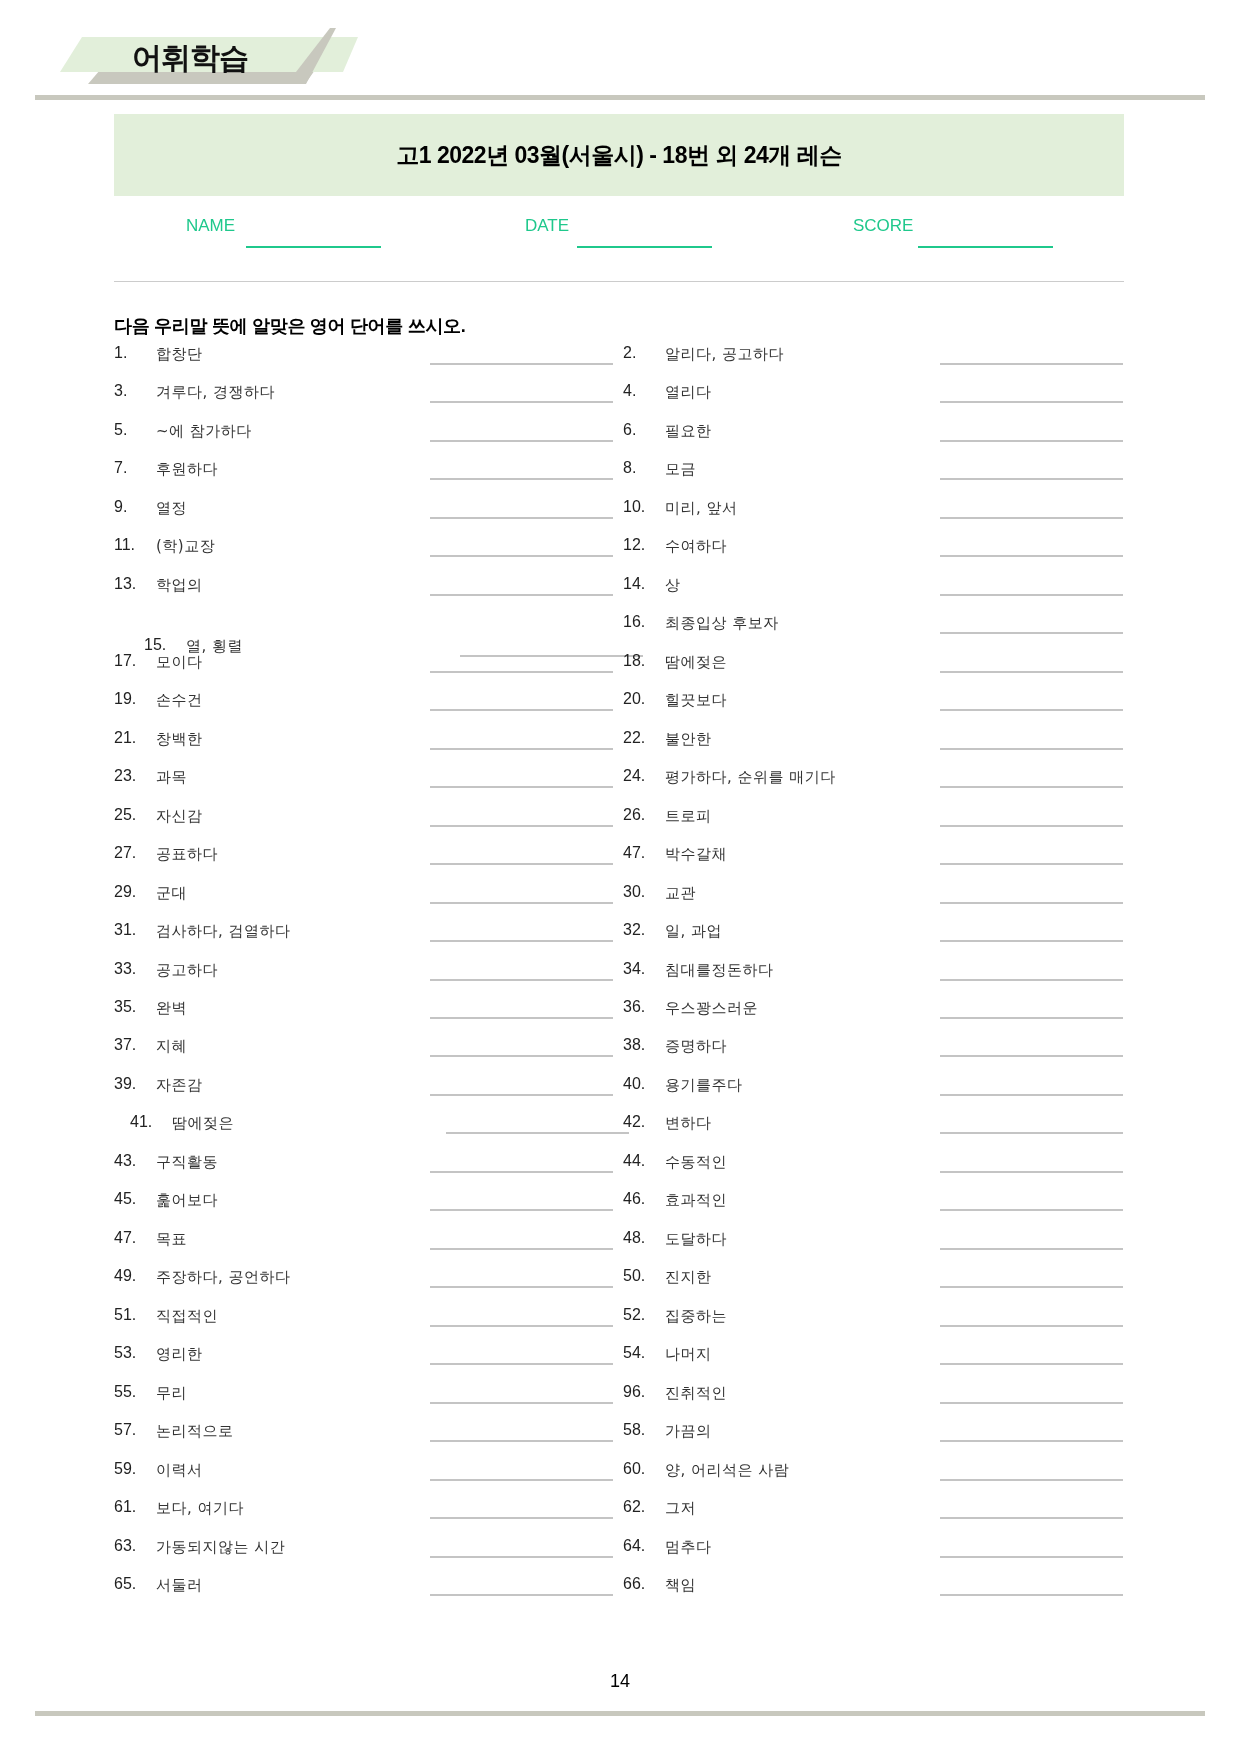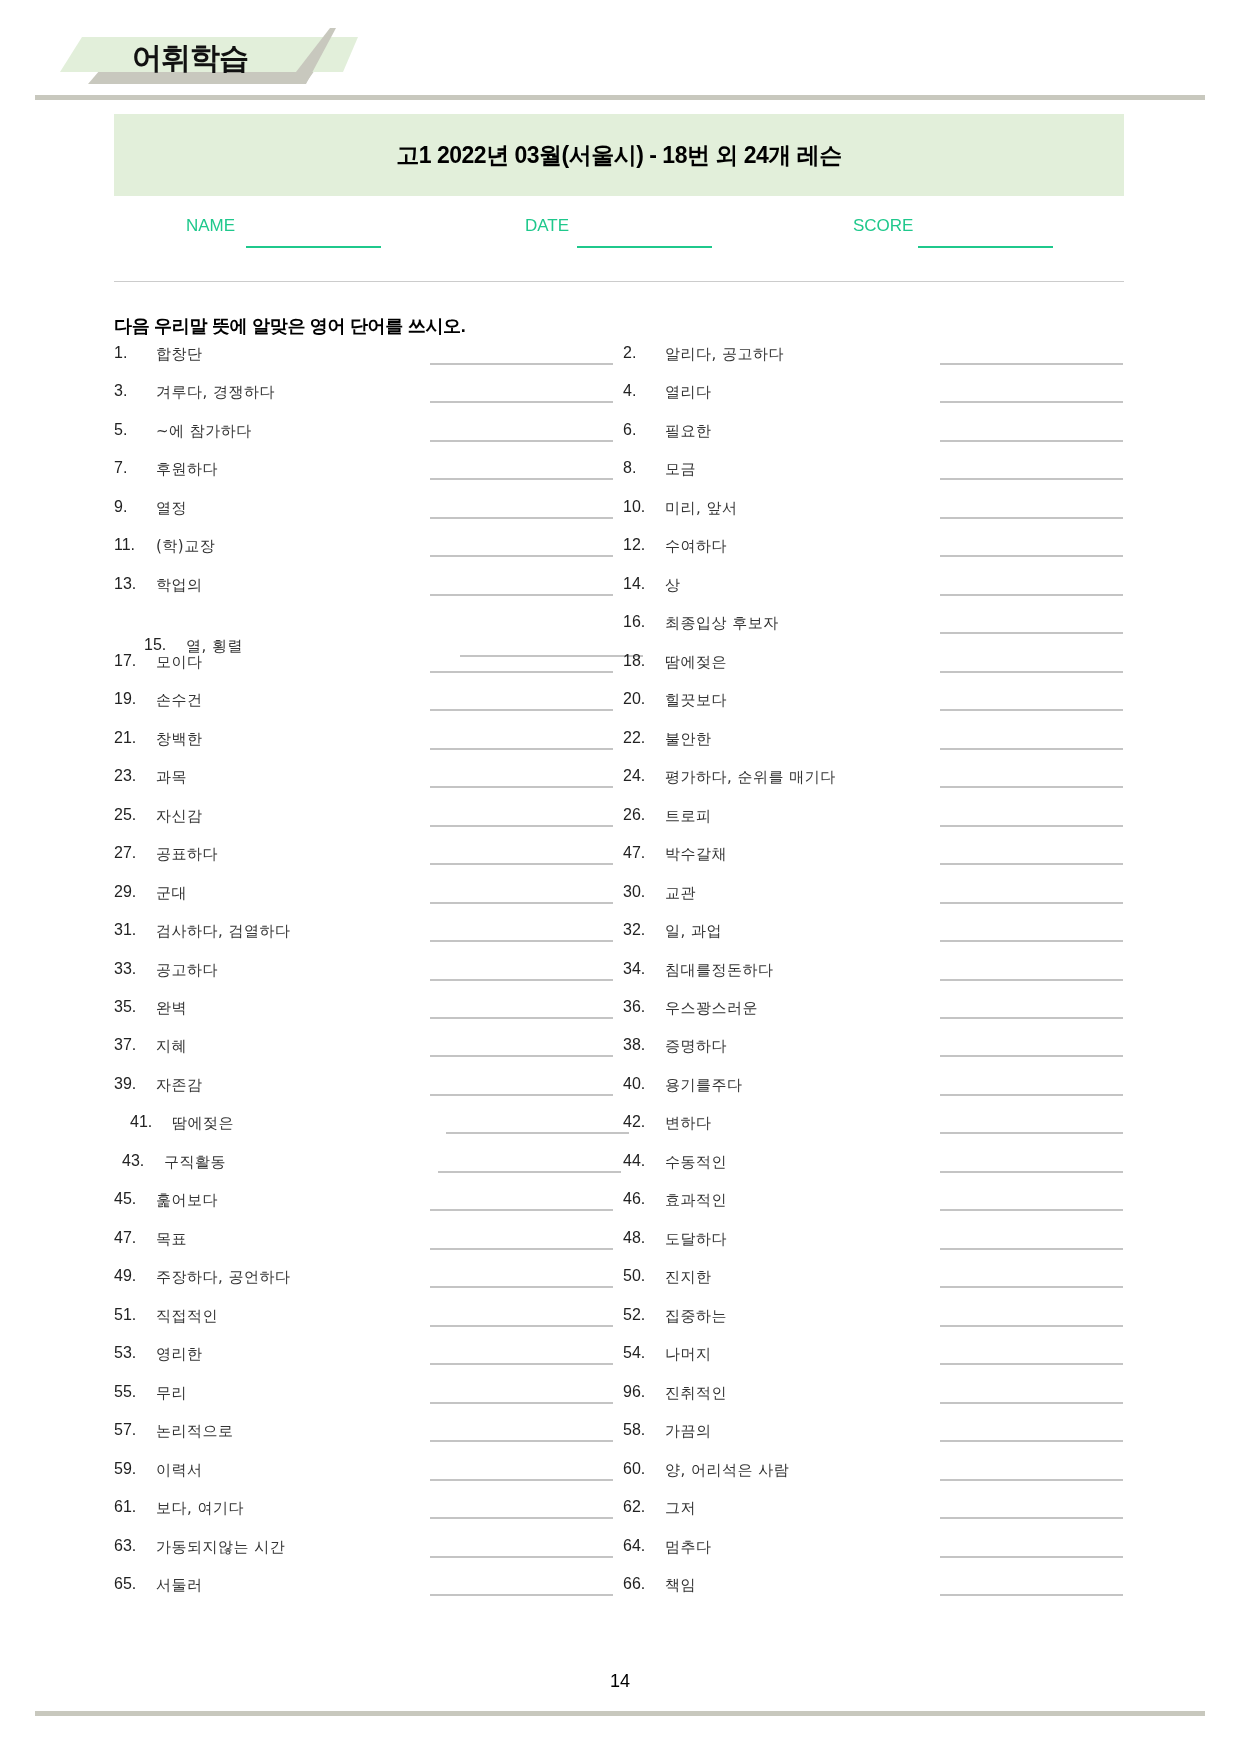--- a/index.html
+++ b/index.html
@@ -272,21 +272,21 @@
     <div class="item" style="left: 130px; top: 1113.4px; width: 500px;">
       <span class="num">41.</span>
       <span class="word">땀에젖은</span>
       <div class="answer" style="left: 316px;"></div>
     </div>
     <div class="item" style="left: 623px; top: 1113.4px; width: 500px;">
       <span class="num">42.</span>
       <span class="word">변하다</span>
       <div class="answer" style="left: 317px;"></div>
     </div>
-    <div class="item" style="left: 114px; top: 1151.87px; width: 500px; margin-left: 8px;">
+    <div class="item" style="left: 114px; top: 1151.87px; width: 500px;">
       <span class="num">43.</span>
       <span class="word">구직활동</span>
       <div class="answer" style="left: 316px;"></div>
     </div>
     <div class="item" style="left: 623px; top: 1151.87px; width: 500px;">
       <span class="num">44.</span>
       <span class="word">수동적인</span>
       <div class="answer" style="left: 317px;"></div>
     </div>
     <div class="item" style="left: 114px; top: 1190.34px; width: 500px;">

